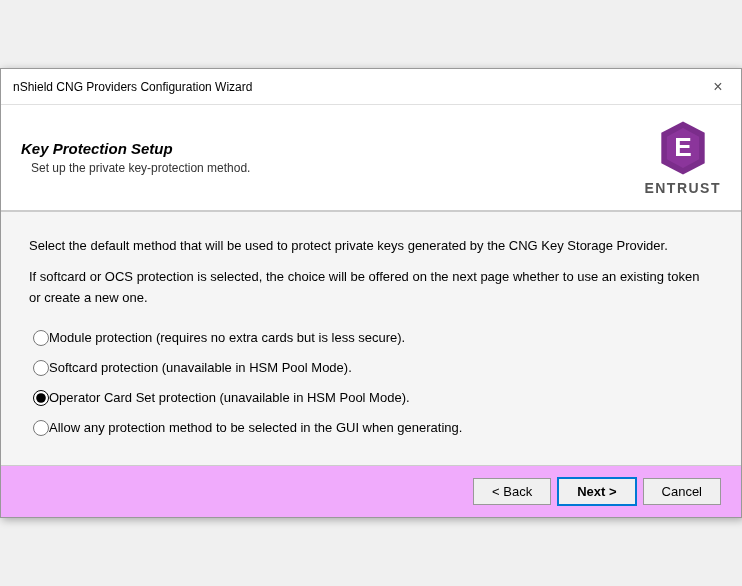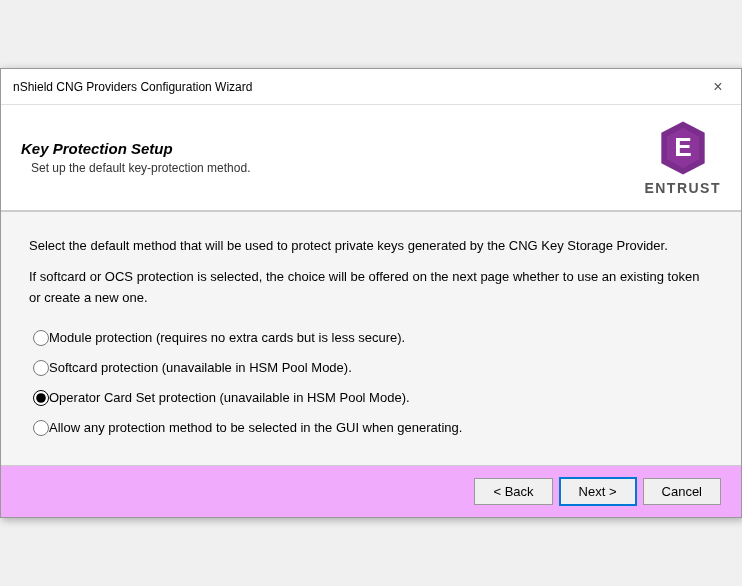--- a/index.html
+++ b/index.html
@@ -142,38 +142,39 @@
       background: #f0f0f0;
       cursor: pointer;
       min-width: 75px;
       text-align: center;
       color: #000;
     }
     .btn-next {
       border: 2px solid #0078d4;
       background: #f0f0f0;
       color: #000;
+      font-weight: bold;
     }
   </style>
 </head>
 <body>
 
 <div class="window">
 
   <div class="title-bar">
     <span class="title-bar-text">nShield CNG Providers Configuration Wizard</span>
     <div class="close-btn">
       <span>×</span>
     </div>
   </div>
 
   <div class="header">
     <div class="header-text">
       <div class="header-title">Key Protection Setup</div>
-      <div class="header-subtitle">Set up the default key-protection method.</div>
+      <div class="header-subtitle">Set up the private key-protection method.</div>
     </div>
     <div class="entrust-logo">
       <svg viewBox="0 0 100 115" xmlns="http://www.w3.org/2000/svg">
 
         <polygon points="50,5 93,27.5 93,87.5 50,110 7,87.5 7,27.5" fill="#7B2D8B"></polygon>
 
         <polygon points="50,18 82,35 82,80 50,97 18,80 18,35" fill="#9B3DAB" opacity="0.5"></polygon>
 
         <text x="50" y="73" text-anchor="middle" font-size="52" font-weight="bold" fill="white" font-family="Arial">E</text>
       </svg>

